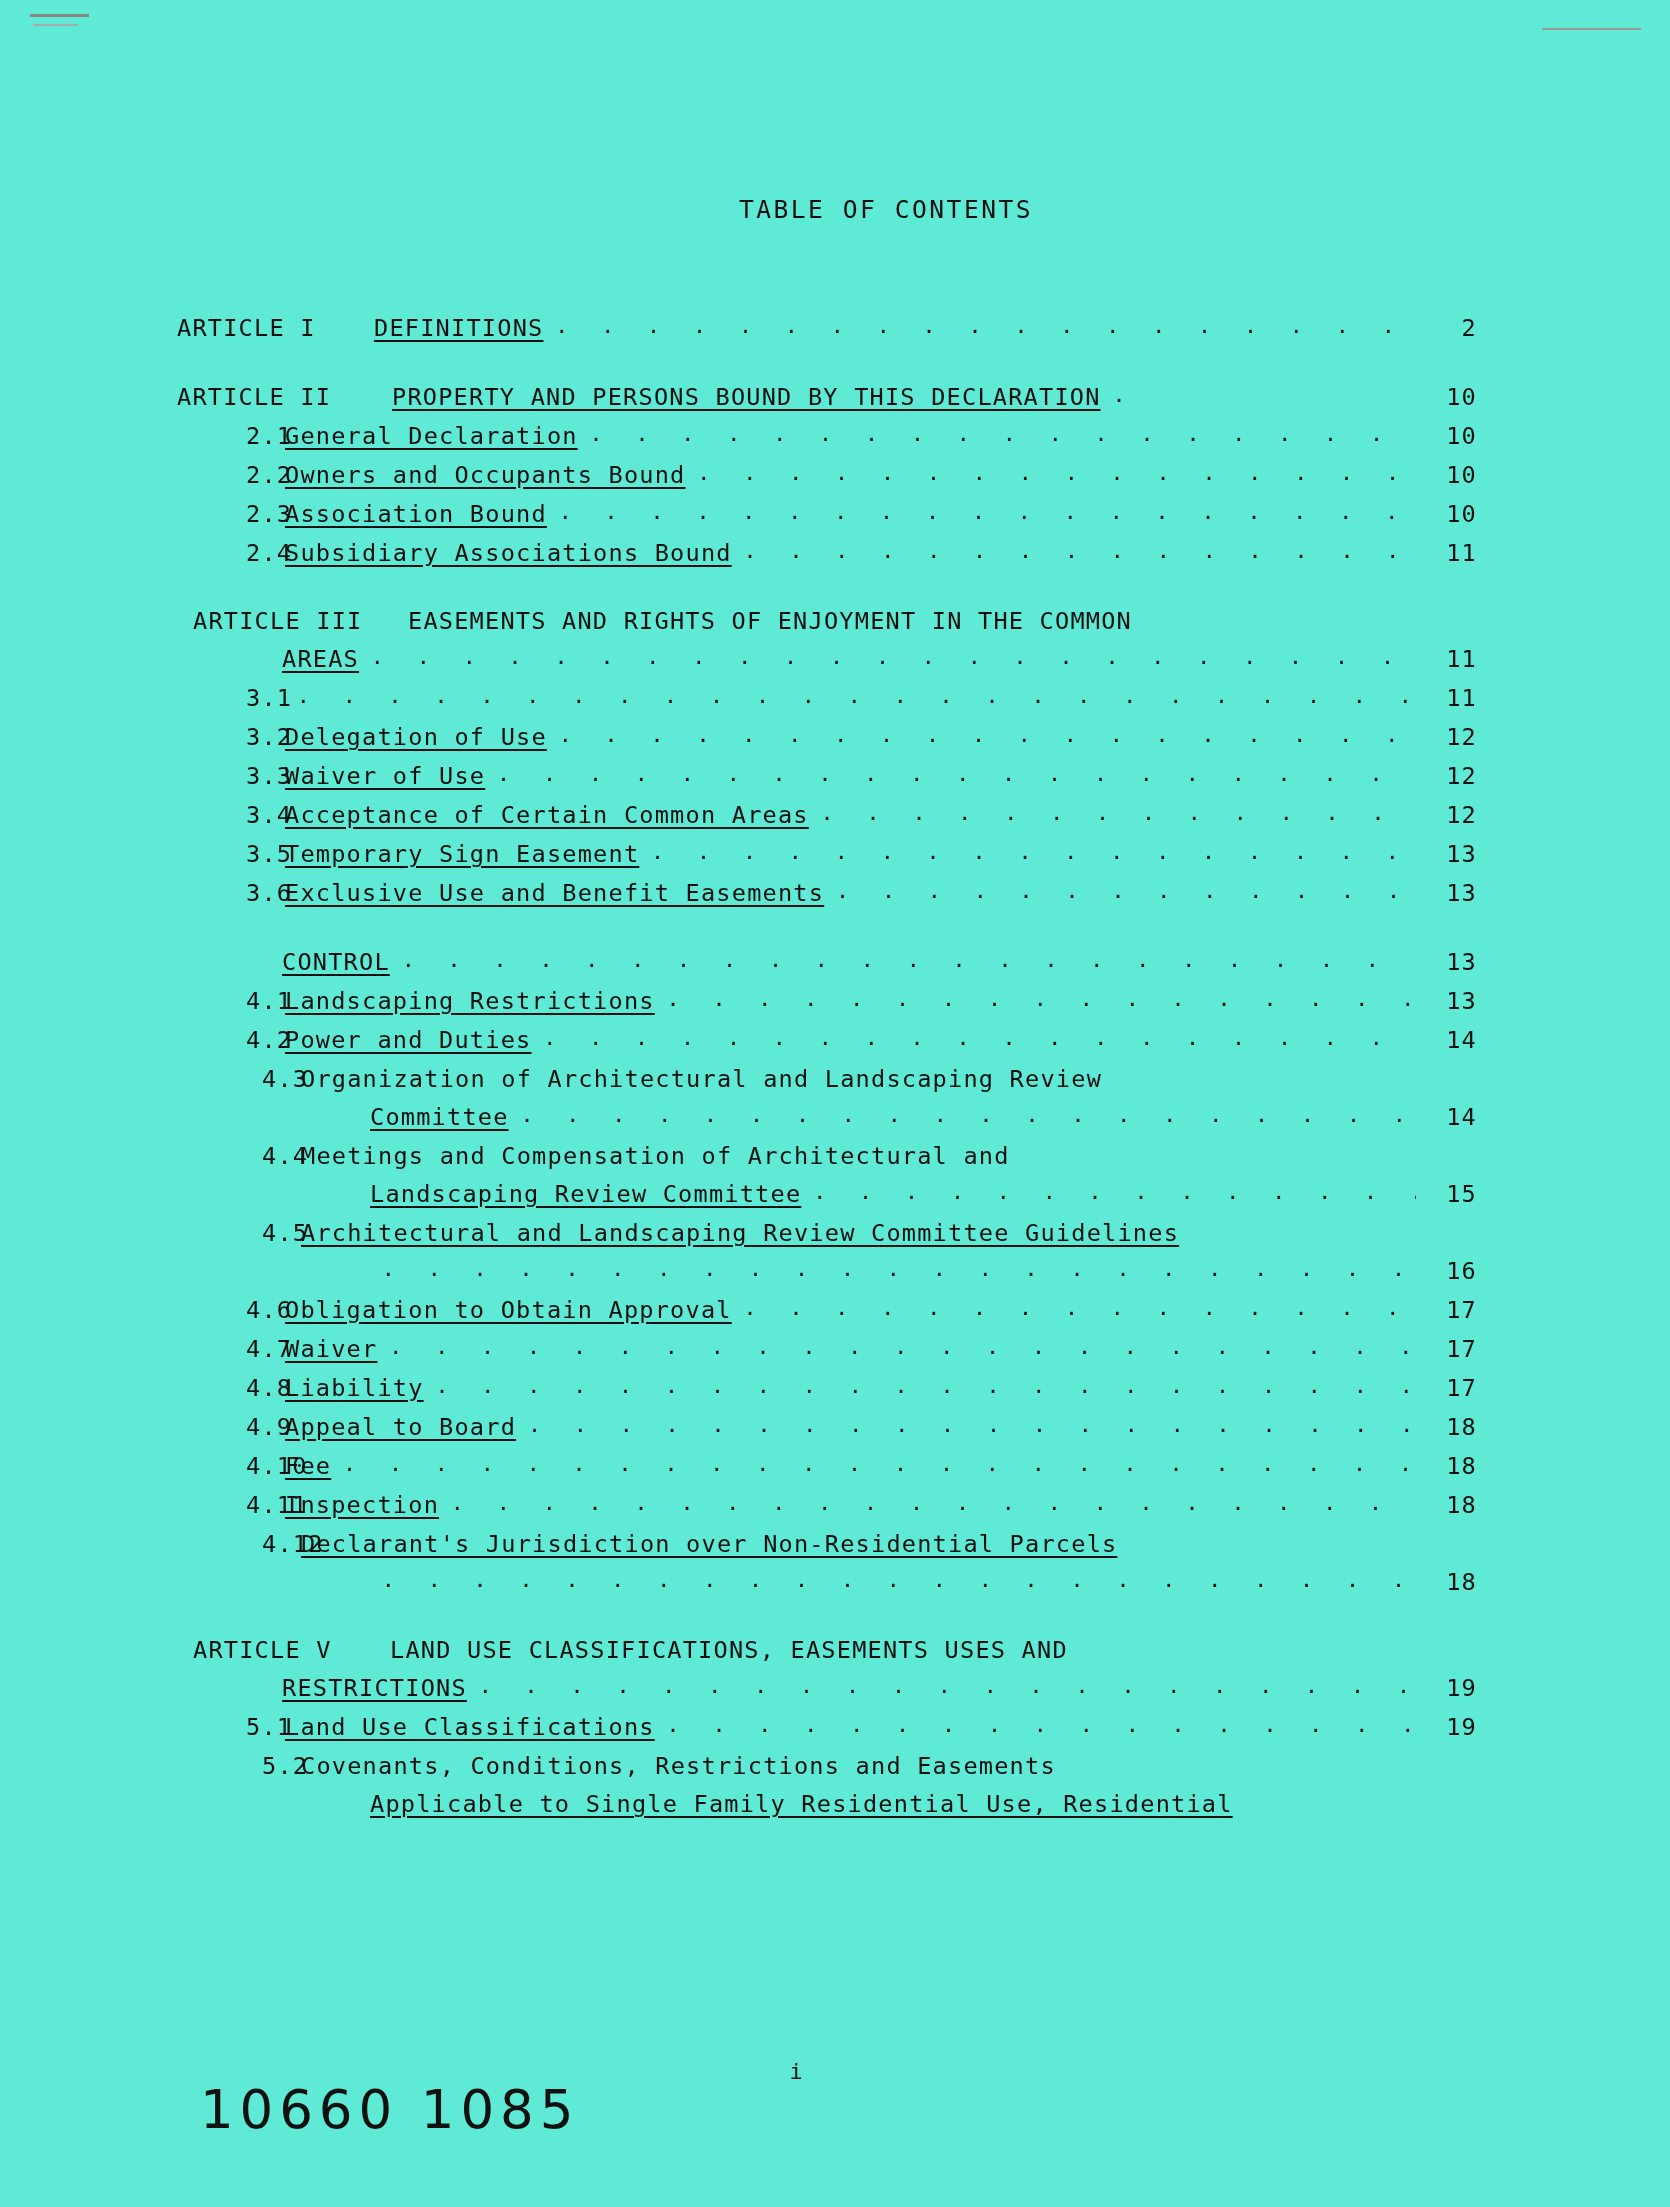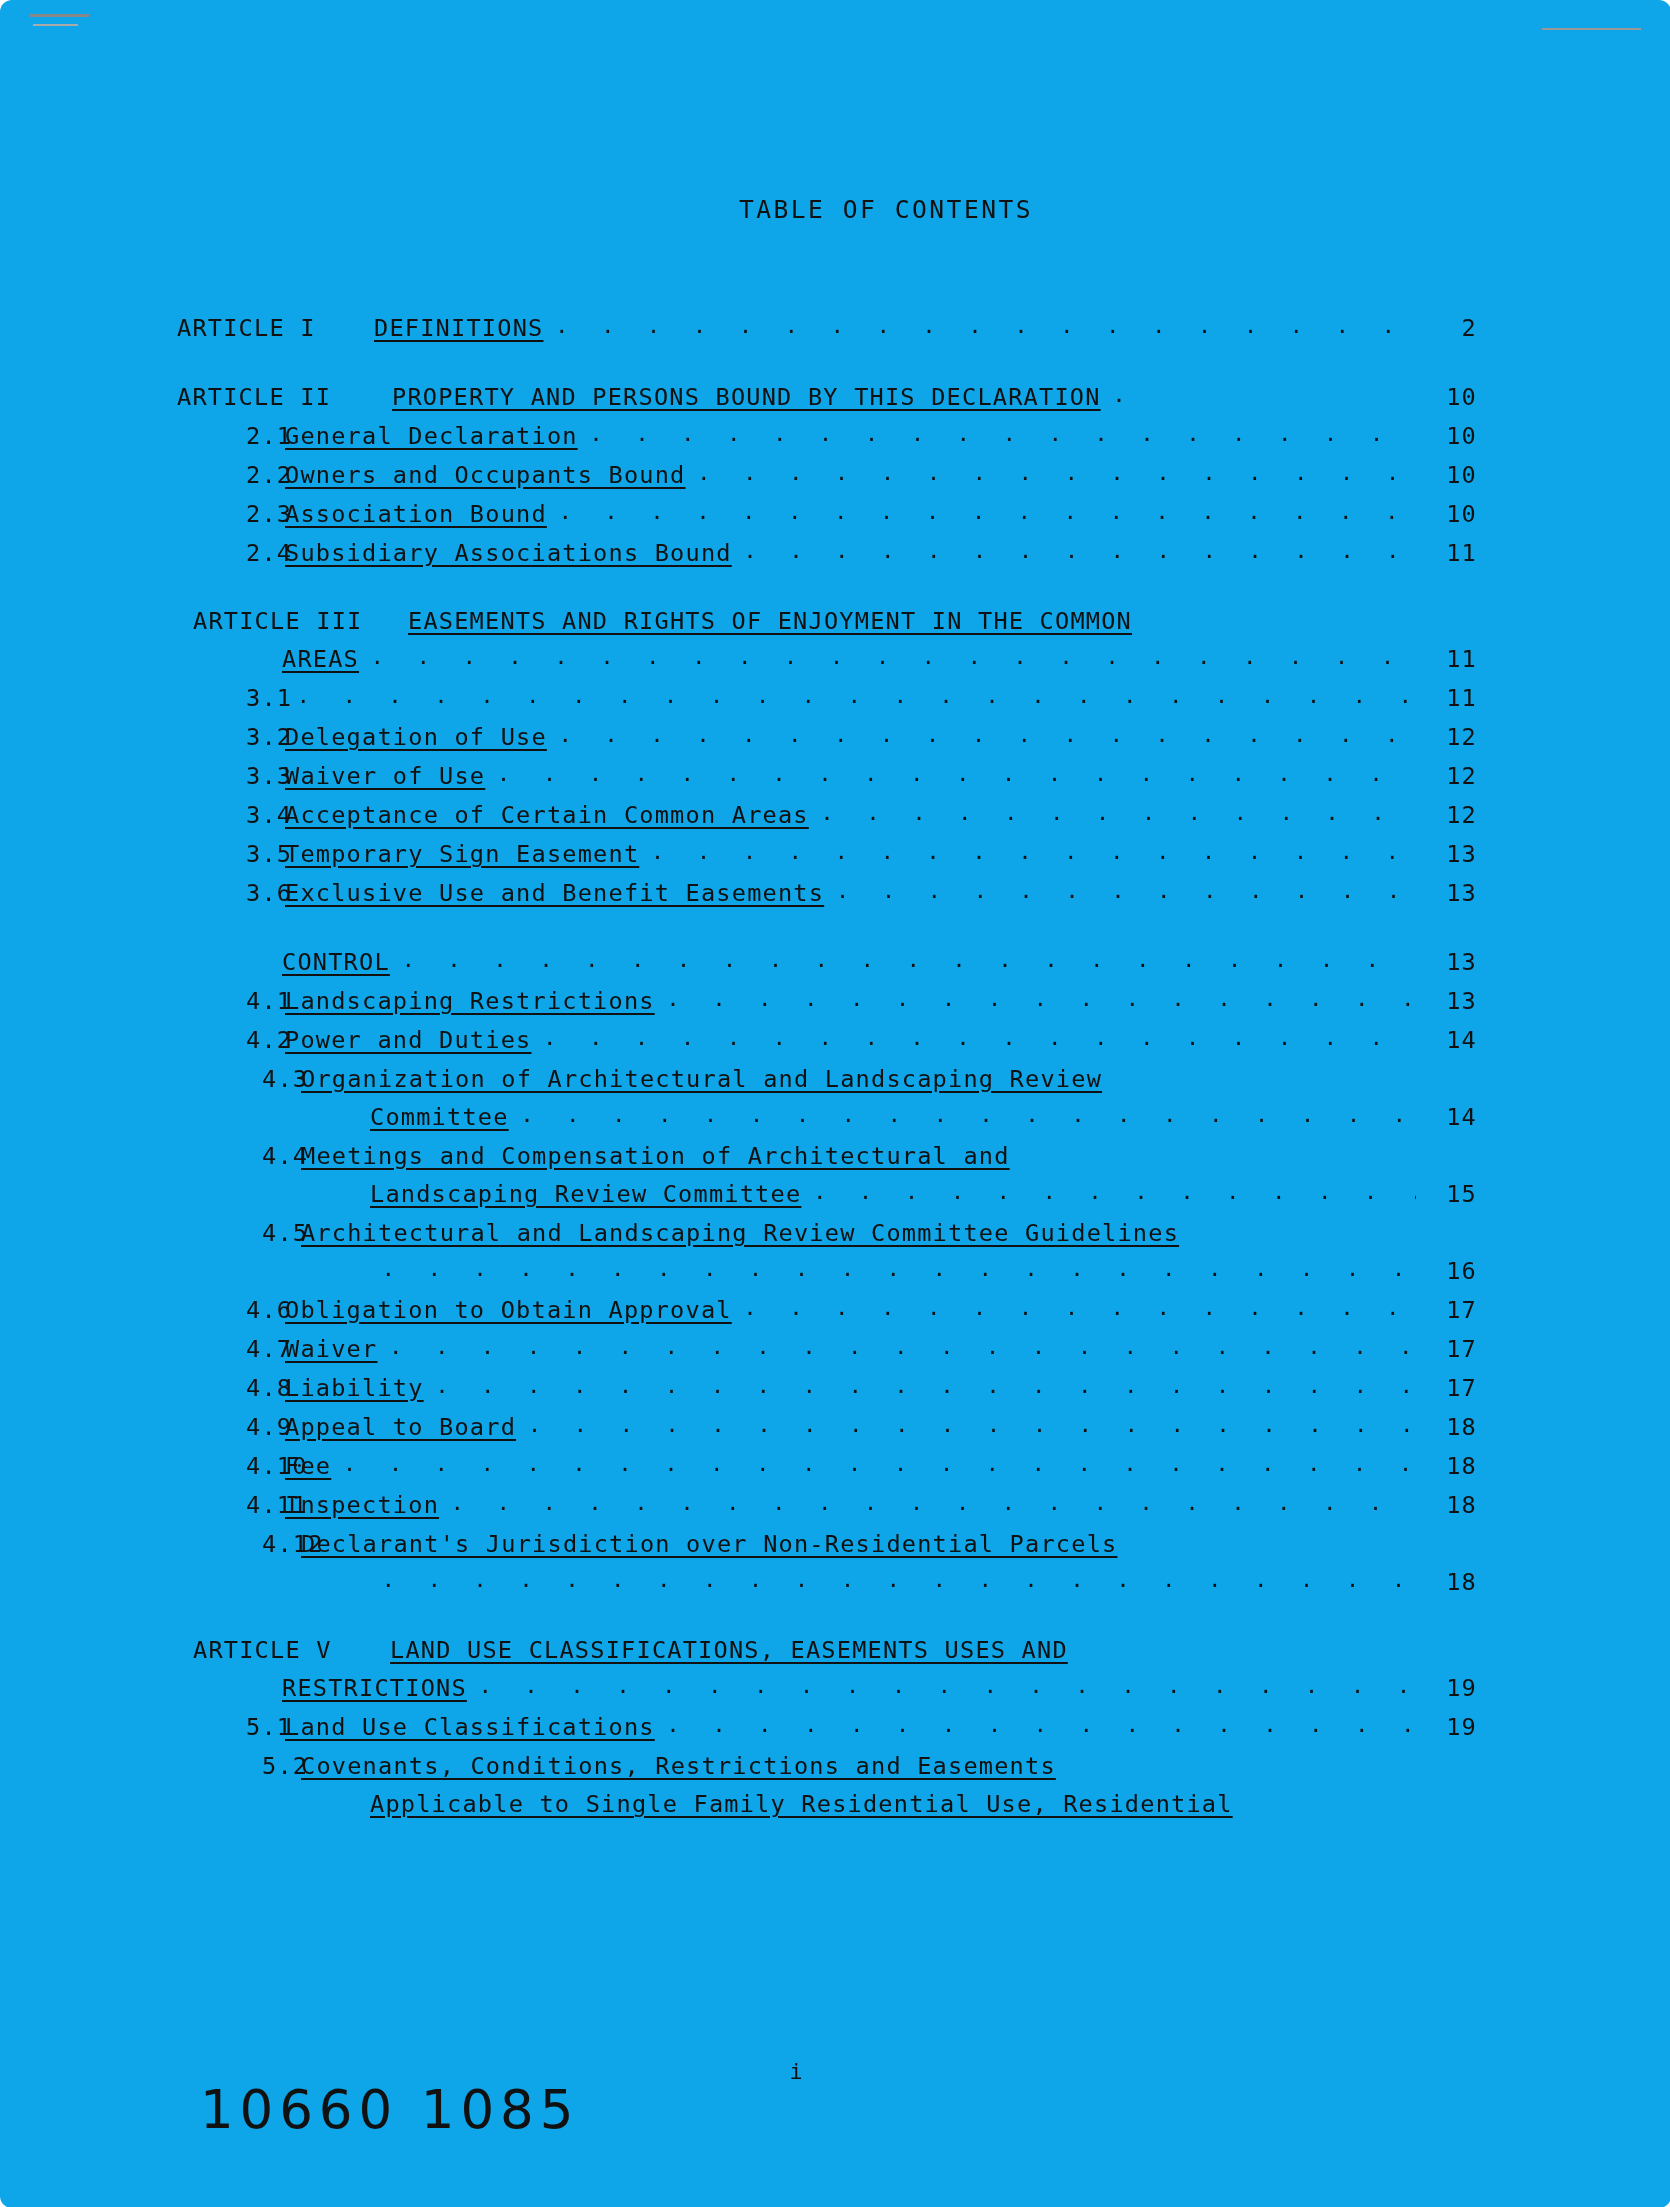--- a/index.html
+++ b/index.html
@@ -8,23 +8,22 @@
     background: #ffffff;
   }
   body {
     font-family: "DejaVu Sans Mono", monospace;
     color: #111111;
   }
   .page {
     position: relative;
     width: 1671px;
     height: 2208px;
-    background: #0ea5e9;
+    background: #5eead4;
     overflow: hidden;
-    border-radius: 12px;
   }
   
   .scan-mark-tl {
     position: absolute;
     left: 29.6px; top: 13.8px;
     width: 59px; height: 3px;
     background: #888;
   }
   .scan-mark-tl2 {
     position: absolute;
@@ -110,21 +109,20 @@
   }
   .cont-indent {
     flex: 0 0 89px;
   }
   .cont-indent-sub {
     flex: 0 0 177px;
   }
   .justified {
     display: flex;
     justify-content: space-between;
-    text-decoration: underline;
     text-underline-offset: 3.9px;
     flex: 0 0 auto;
     text-align: right;
   }
   .footer-i {
     position: absolute;
     left: 0;
     right: 0;
     top: 2059px;
     text-align: center;

